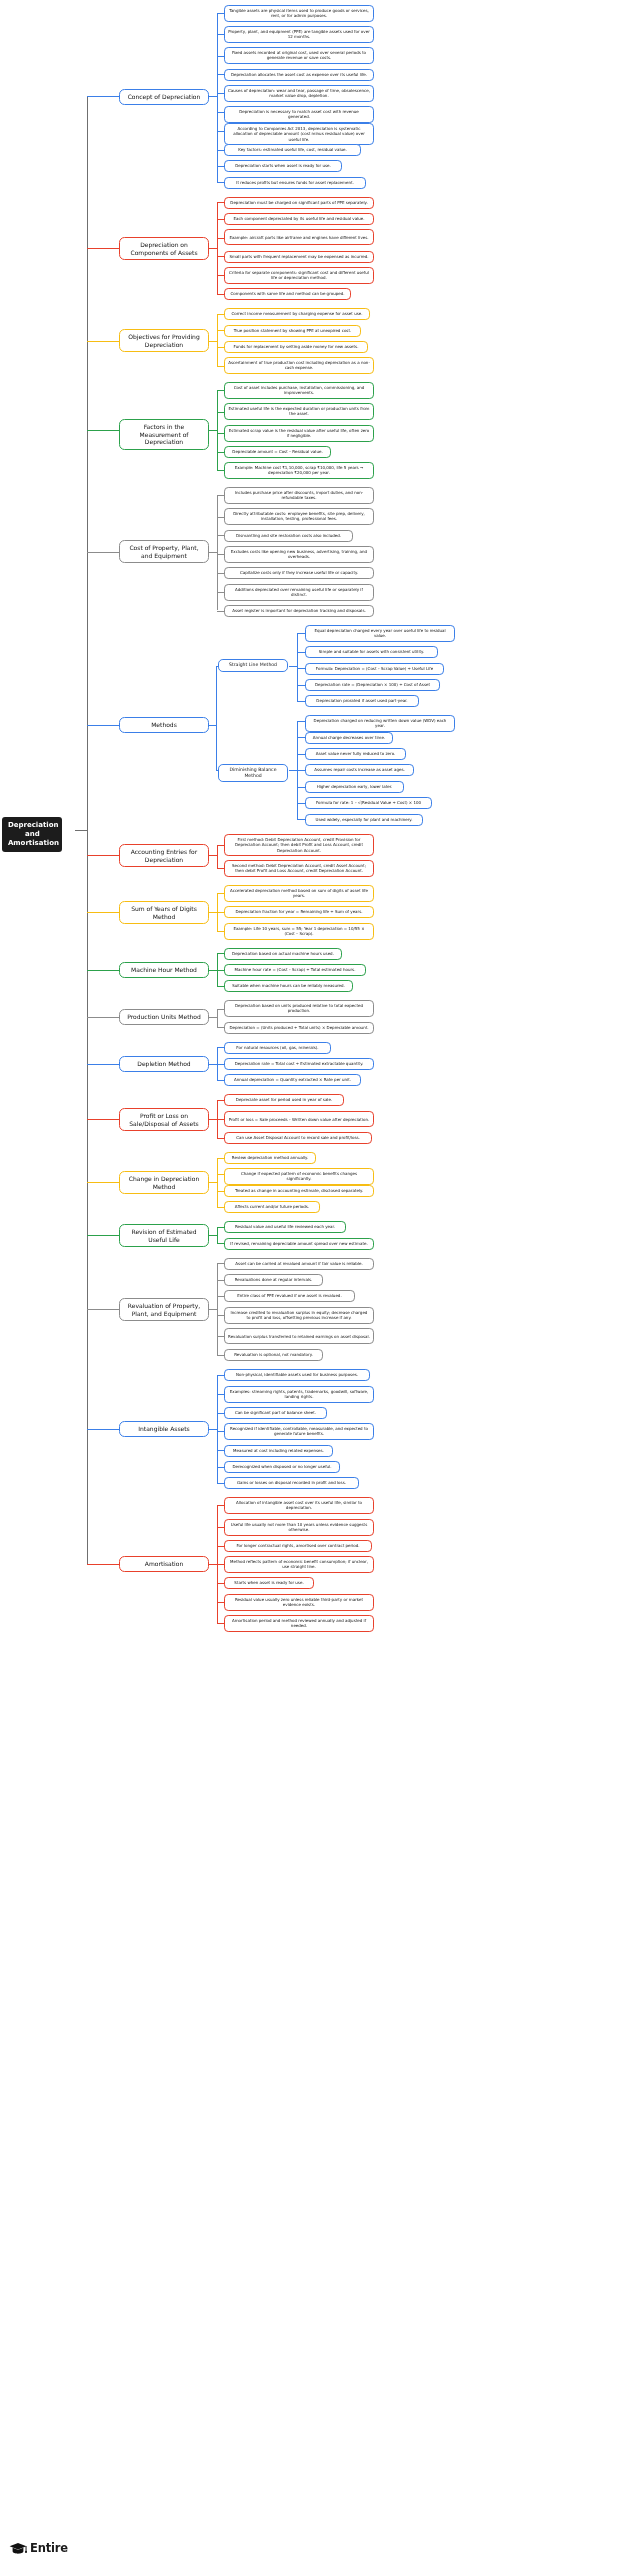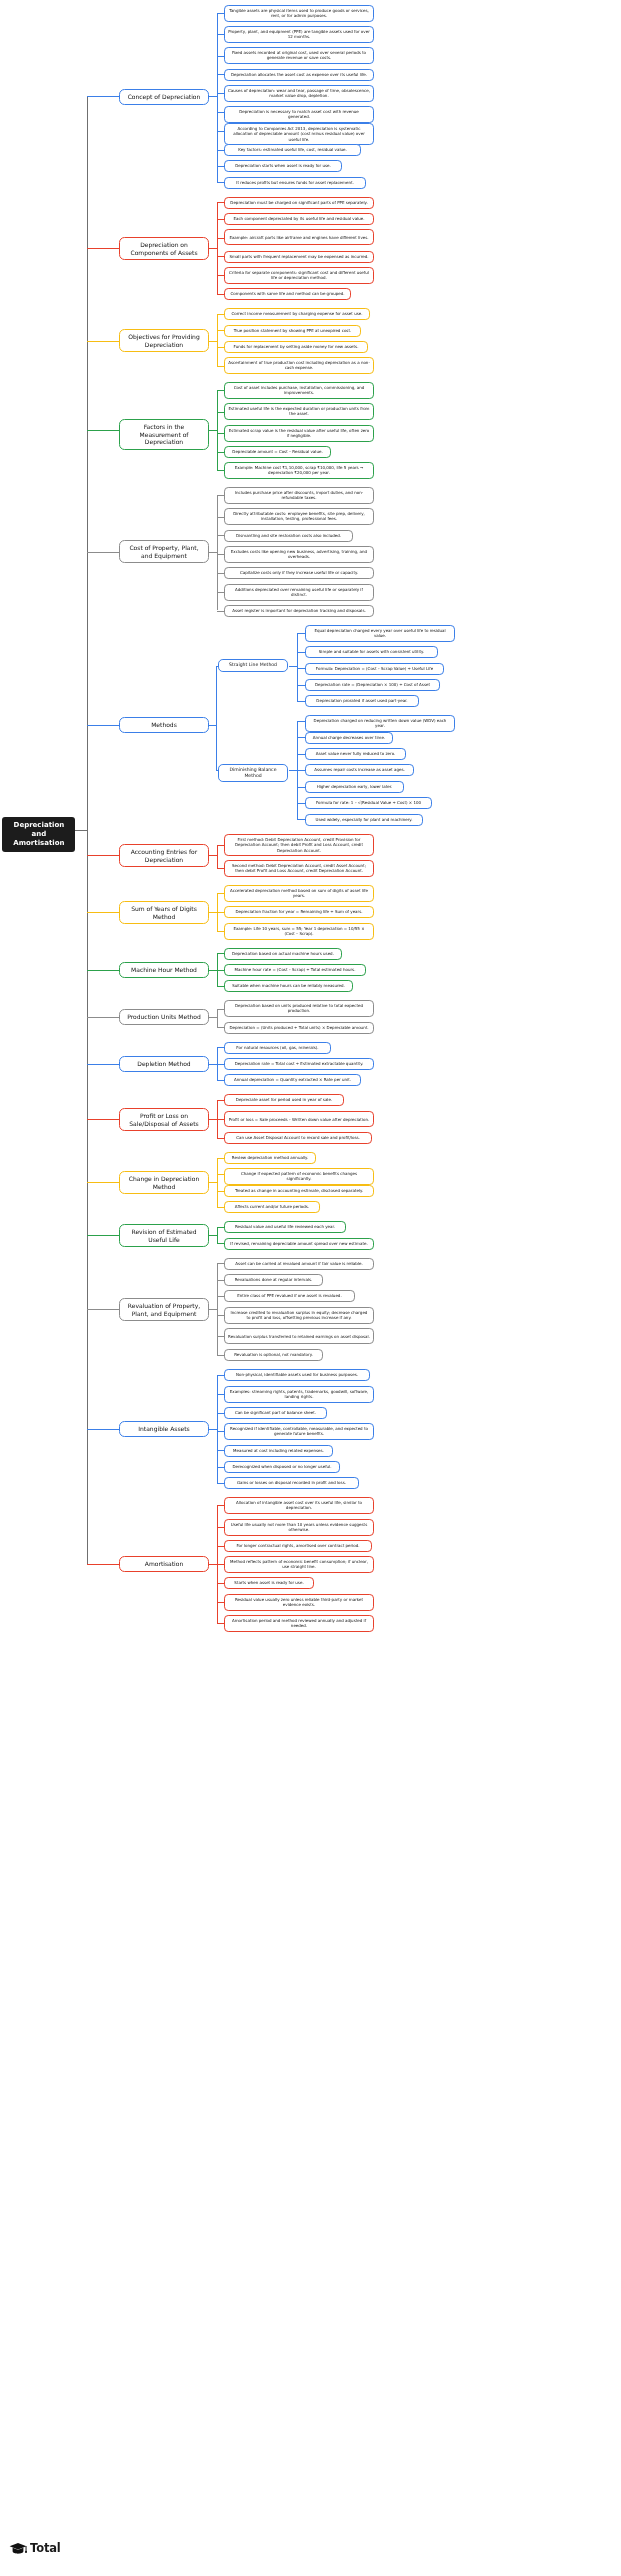--- a/index.html
+++ b/index.html
@@ -20,21 +20,21 @@
   .root-node {
     position: absolute;
     background: #1c1c1c;
     color: #ffffff;
     border-radius: 3px;
     font-size: 7px;
     font-weight: 700;
     line-height: 1.25;
     text-align: center;
     padding: 4.2px 5.5px;
-    width: 73px;
+    width: 60px;
     left: 2.4px;
     top: 1252px;
     z-index: 5;
   }
 
   
   .branch-node {
     position: absolute;
     background: #ffffff;
     border: 1.3px solid #999;
@@ -356,16 +356,16 @@
     <div class="leaf-node" style="left: 224px; top: 1615px; width: 150px; min-height: 16.4px; border-color: rgb(232, 65, 44);">Amortisation period and method reviewed annually and adjusted if needed.</div>
     <div class="root-node" style="top: 817px;">Depreciation and Amortisation</div>
     <div class="conn conn-h" style="left: 75px; top: 830px; width: 11.5px; border-top-width: 1.1px; border-top-color: rgb(111, 111, 111);"></div>
     <div class="logo-wrap">
       <span class="logo-cap"><svg viewBox="0 0 30 24" width="18" height="14.6">
           <path d="M15 3 L29 8.5 L15 14 L1 8.5 Z" fill="#111"></path>
           <path d="M6 11 L6 17 C6 19.5 10.5 21 15 21 C19.5 21 24 19.5 24 17 L24 11 L15 14.6 Z" fill="#111"></path>
           <rect x="27.6" y="8.2" width="1.6" height="9" fill="#111"></rect>
           <circle cx="28.4" cy="18" r="1.8" fill="#111"></circle>
         </svg></span>
-      <span class="logo-text">Total</span>
+      <span class="logo-text">Entire</span>
     </div>
   </div>
 
 
 </body></html>

